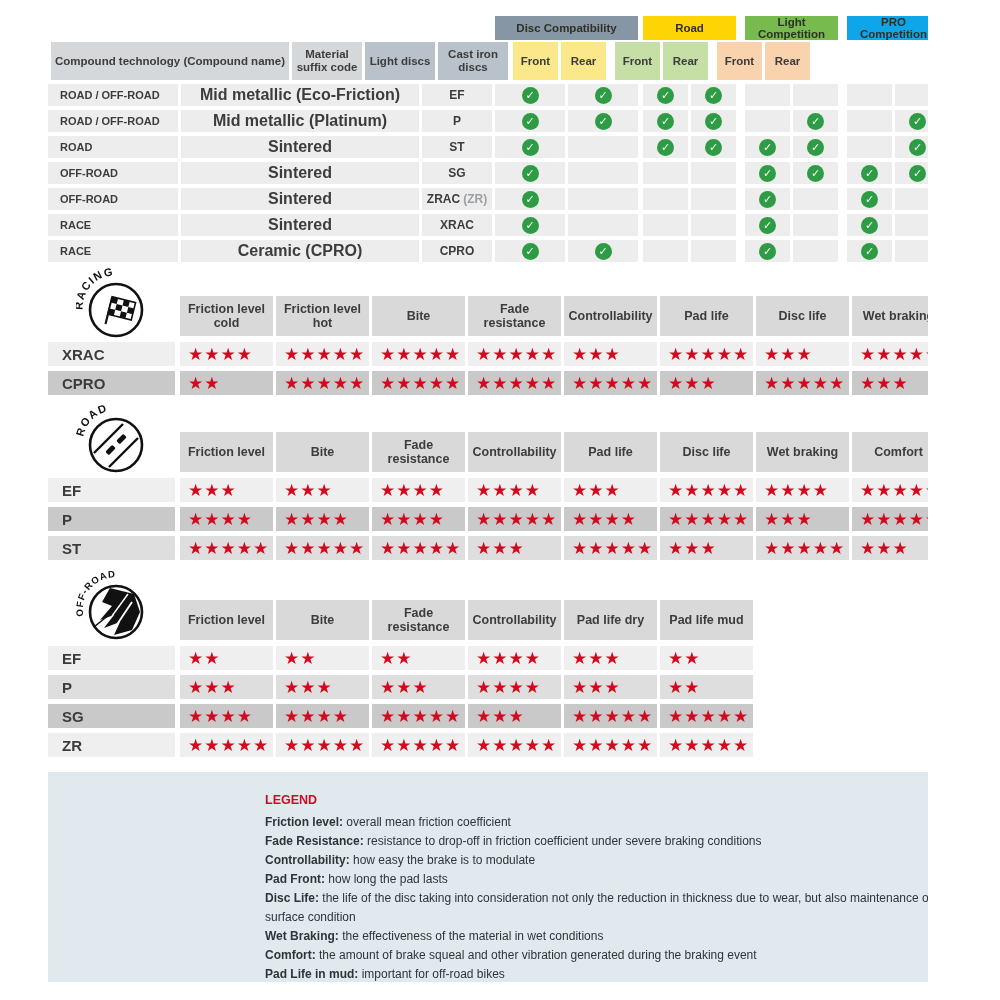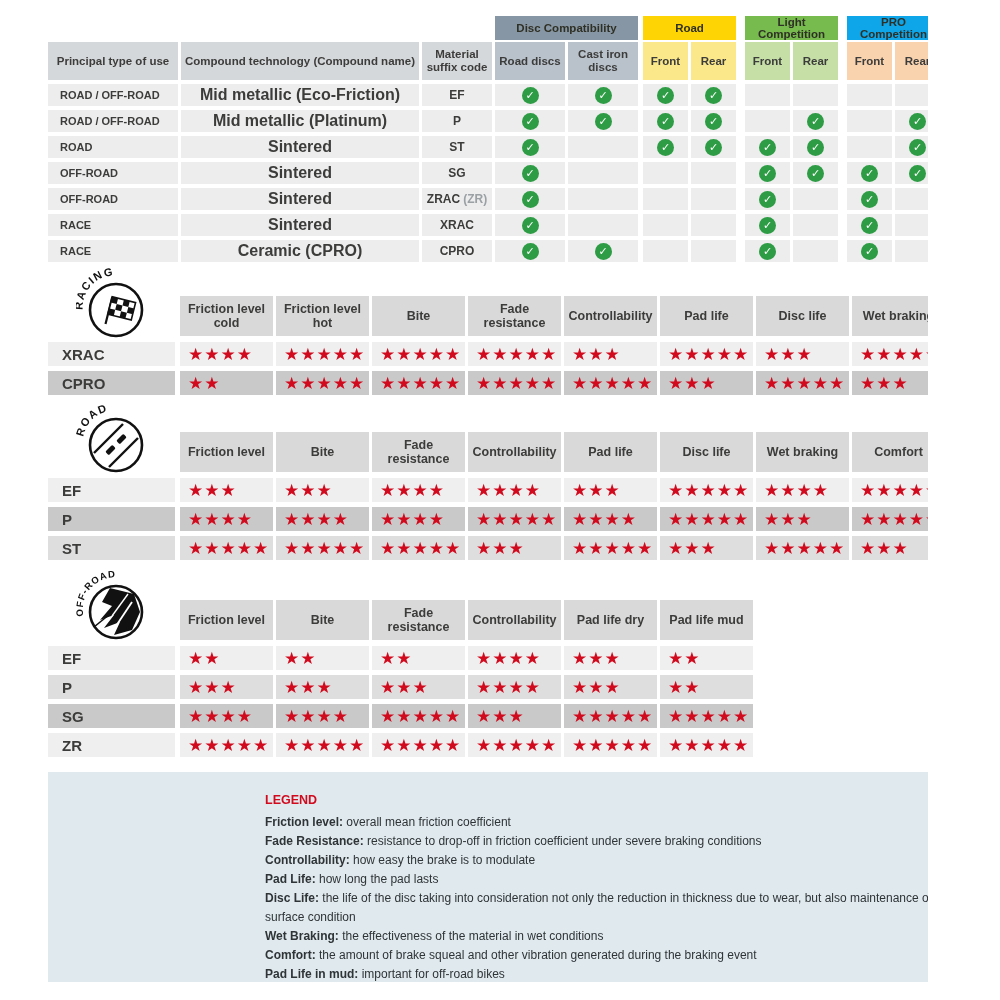--- a/index.html
+++ b/index.html
@@ -54,24 +54,23 @@
 
   <div class="top-table" id="top-table">
       <div class="tt-row group">
         <div class="spacer" style="width: 444px;"></div>
         <div class="tt-cell tt-group" style="width: 143px; margin-left: 3px; background: rgb(135, 150, 164);">Disc Compatibility</div>
         <div class="tt-cell tt-group" style="width: 93px; margin-left: 5px; background: rgb(255, 212, 4);">Road</div>
         <div class="tt-cell tt-group" style="width: 93px; margin-left: 9px; background: rgb(119, 186, 78);">Light Competition</div>
         <div class="tt-cell tt-group" style="width: 93px; margin-left: 9px; background: #0ea5e9;">PRO Competition</div>
       </div>
       <div class="tt-row">
-        <div class="tt-cell tt-mainhead" style="width: 130px; margin-left: 0px;">Principal type of use</div>
         <div class="tt-cell tt-mainhead" style="width: 238px; margin-left: 3px;">Compound technology (Compound name)</div>
         <div class="tt-cell tt-mainhead" style="width: 70px; margin-left: 3px;">Material suffix code</div>
-        <div class="tt-cell tt-sub" style="width: 70px; margin-left: 3px; background: rgb(185, 194, 203);">Road discs</div>
+        <div class="tt-cell tt-sub" style="width: 70px; margin-left: 3px; background: rgb(185, 194, 203);">Light discs</div>
         <div class="tt-cell tt-sub" style="width: 70px; margin-left: 3px; background: rgb(185, 194, 203);">Cast iron discs</div>
         <div class="tt-cell tt-sub" style="width: 45px; margin-left: 5px; background: rgb(251, 232, 138);">Front</div>
         <div class="tt-cell tt-sub" style="width: 45px; margin-left: 3px; background: rgb(251, 232, 138);">Rear</div>
         <div class="tt-cell tt-sub" style="width: 45px; margin-left: 9px; background: rgb(197, 223, 166);">Front</div>
         <div class="tt-cell tt-sub" style="width: 45px; margin-left: 3px; background: rgb(197, 223, 166);">Rear</div>
         <div class="tt-cell tt-sub" style="width: 45px; margin-left: 9px; background: rgb(249, 210, 174);">Front</div>
         <div class="tt-cell tt-sub" style="width: 45px; margin-left: 3px; background: rgb(249, 210, 174);">Rear</div>
       </div>
       <div class="tt-row">
         <div class="tt-cell tt-data tt-use" style="width: 130px;">ROAD / OFF-ROAD</div>
@@ -544,21 +543,21 @@
       </div>
   </section>
 
   <div class="legend" id="legend-box" style="background: rgb(223, 233, 238);">
     <div class="legend-inner">
       <div class="legend-title" id="legend-title" style="color: rgb(210, 10, 30);">LEGEND</div>
       <div id="legend-items">
           <div class="legend-line"><b>Friction level:</b> overall mean friction coefficient</div>
           <div class="legend-line"><b>Fade Resistance:</b> resistance to drop-off in friction coefficient under severe braking conditions</div>
           <div class="legend-line"><b>Controllability:</b> how easy the brake is to modulate</div>
-          <div class="legend-line"><b>Pad Life:</b> how long the pad lasts</div>
+          <div class="legend-line"><b>Pad Front:</b> how long the pad lasts</div>
           <div class="legend-line"><b>Disc Life:</b> the life of the disc taking into consideration not only the reduction in thickness due to wear, but also maintenance of good surface condition</div>
           <div class="legend-line"><b>Wet Braking:</b> the effectiveness of the material in wet conditions</div>
           <div class="legend-line"><b>Comfort:</b> the amount of brake squeal and other vibration generated during the braking event</div>
           <div class="legend-line"><b>Pad Life in mud:</b> important for off-road bikes</div>
         </div>
     </div>
   </div>
 
 </div>
 

